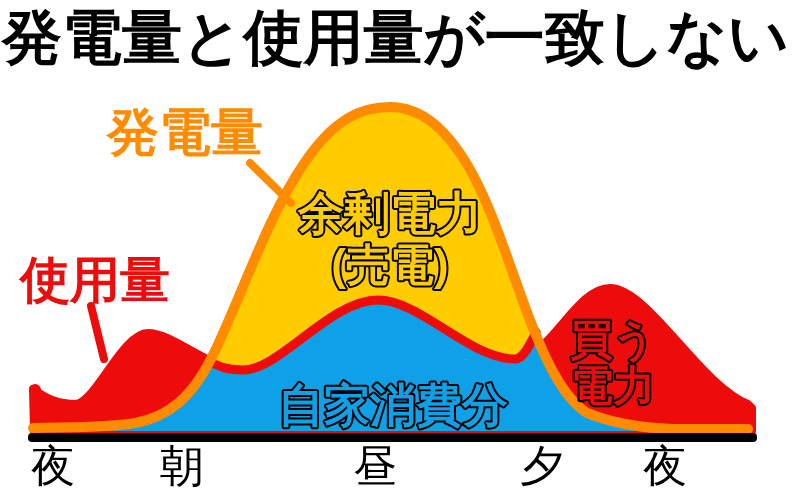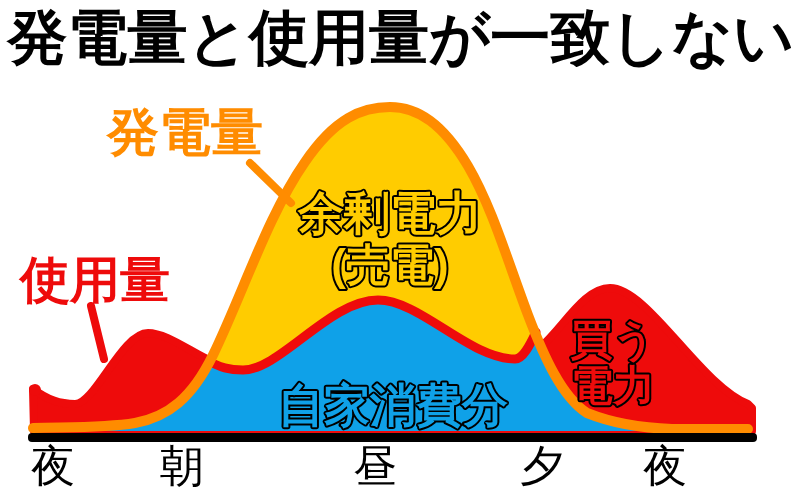--- a/index.html
+++ b/index.html
@@ -1,19 +1,18 @@
 <!DOCTYPE html>
 <html><head>
 <meta charset="utf-8">
 <style>
   html,body{margin:0;padding:0;background:#fff;}
   .stage{
     position:relative;width:800px;height:493px;overflow:hidden;background:#ffffff;
     font-family:"Liberation Sans","DejaVu Sans",sans-serif;
-    text-align:center;
   }
   .title{
     position:absolute;top:0px;left:2px;width:798px;margin:0;
     font-size:60px;line-height:76px;font-weight:900;letter-spacing:0px;
     color:#000;white-space:nowrap;
     font-family:"Liberation Sans","DejaVu Sans",sans-serif;
   }
   svg{position:absolute;left:0;top:0;}
   .lbl{font-family:"Liberation Sans","DejaVu Sans",sans-serif;font-weight:700;}
   .lbl-outline{paint-order:stroke;stroke:#000;stroke-width:4px;stroke-linejoin:round;}

